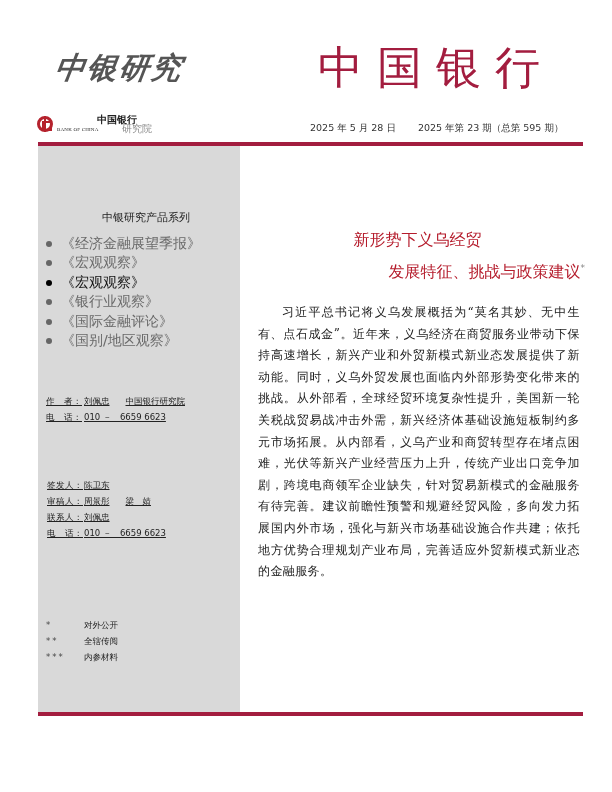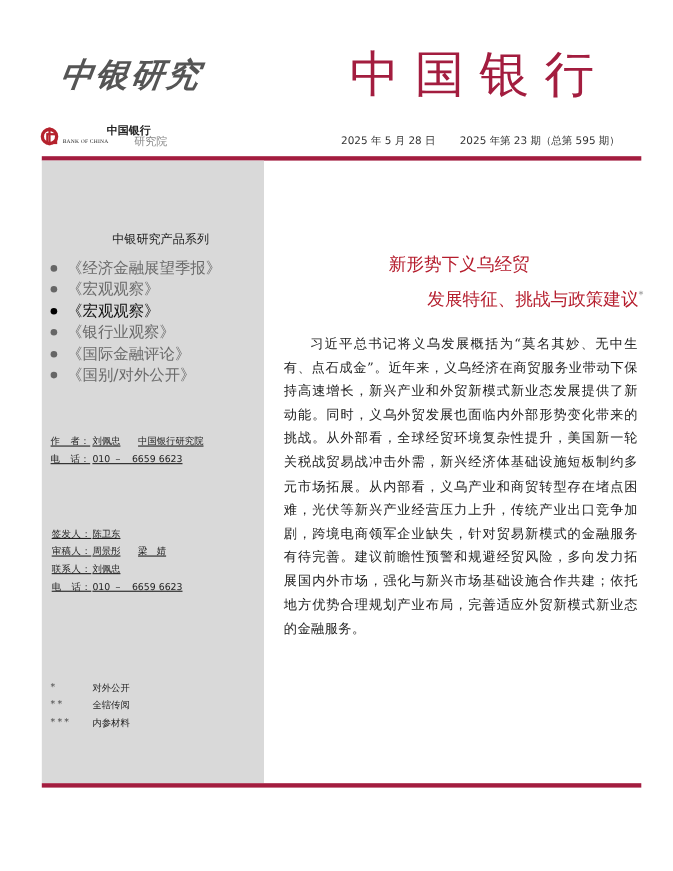--- a/index.html
+++ b/index.html
@@ -92,21 +92,21 @@
   <li>
       <span class="dot"></span>
       <span>《银行业观察》</span>
     </li>
   <li>
       <span class="dot"></span>
       <span>《国际金融评论》</span>
     </li>
   <li>
       <span class="dot"></span>
-      <span>《国别/对外公开》</span>
+      <span>《国别/地区观察》</span>
     </li>
 </ul>
 
 <div class="abs meta-block" style="top:396px;">
   <div class="row">
     <span class="lbl">作　者：</span>
     <span class="val">刘佩忠</span>
     <span class="val">中国银行研究院</span>
   </div>
   <div class="row">

